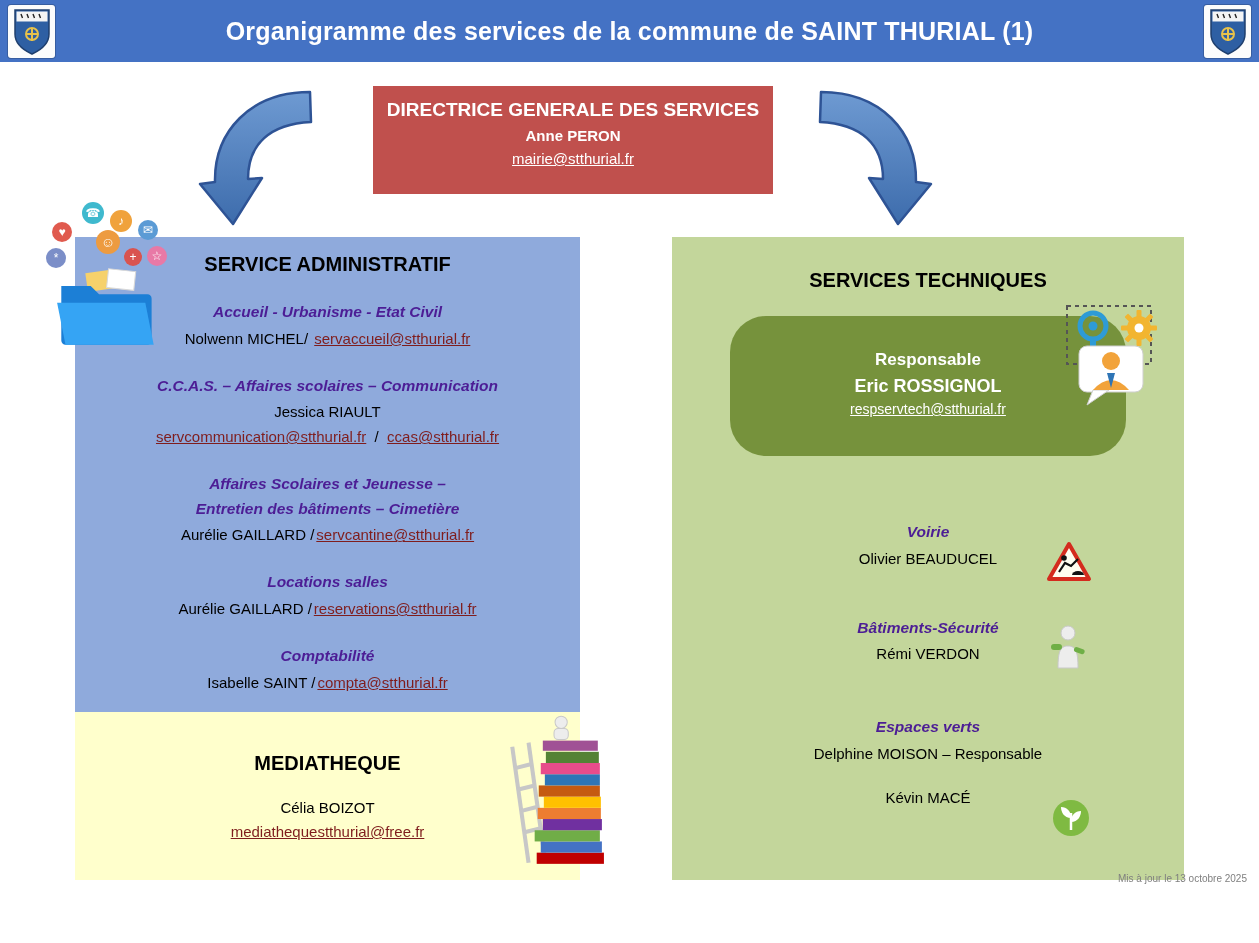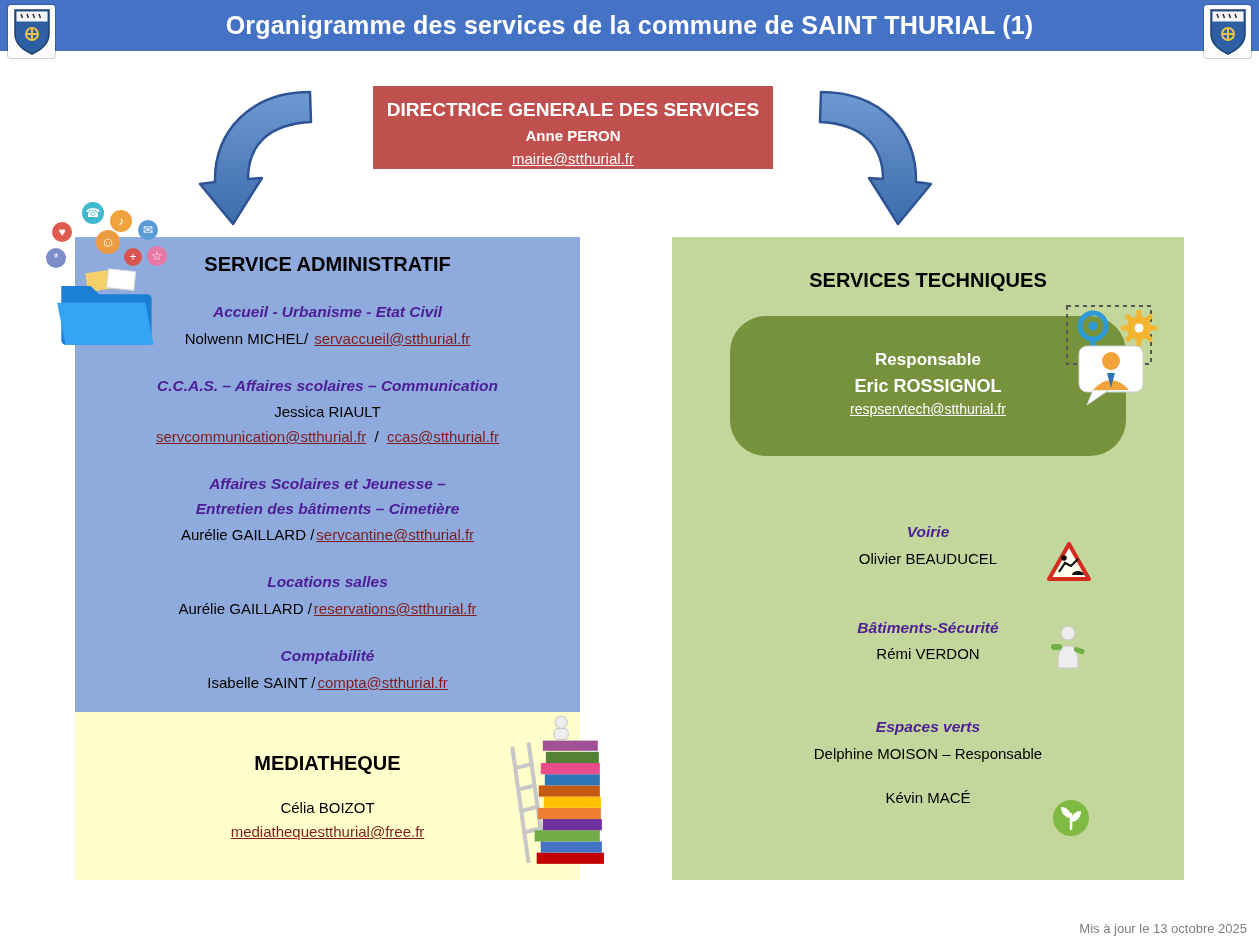--- a/index.html
+++ b/index.html
@@ -2,29 +2,29 @@
 <html><head>
 <meta charset="utf-8">
 <title>Organigramme</title>
 <style>
   *{margin:0;padding:0;box-sizing:border-box}
   html,body{background:#fff}
   #canvas{position:relative;width:1259px;height:943px;background:#ffffff;
           font-family:"Liberation Sans",sans-serif;overflow:hidden}
 
   
-  .header{position:absolute;left:0;top:0;width:1259px;height:51px;background:#4472C4;
+  .header{position:absolute;left:0;top:0;width:1259px;height:62px;background:#4472C4;
           display:flex;align-items:center;justify-content:center;z-index:4}
   .header-title{color:#fff;font-size:25px;font-weight:bold;letter-spacing:.2px}
   .crest{position:absolute;top:5px;width:47px;height:53px;background:#fcfcfc;border-radius:3px;
          display:flex;align-items:center;justify-content:center;box-shadow:0 0 0 1px rgba(0,0,0,.18);z-index:5}
   .crest.left{left:8px}.crest.right{left:1204px}
 
   
-  .director-box{position:absolute;left:373px;top:86px;width:400px;height:83px;background:#C0504D;
+  .director-box{position:absolute;left:373px;top:86px;width:400px;height:108px;background:#C0504D;
                 color:#fff;text-align:center;padding-top:13px;z-index:2}
   .director-title{font-size:19px;font-weight:bold}
   .director-name{font-size:15px;font-weight:bold;margin-top:6px}
   .director-box a{margin-top:6px;display:inline-block}
 
   
   .arrow{position:absolute;z-index:1}
   .arrow.left{left:198px;top:88px}
   .arrow.right{left:815px;top:88px}
 
@@ -59,21 +59,21 @@
   .team.batiments{margin-top:46px}
   .team.espaces{margin-top:50px}
   .person.second{margin-top:22px}
 
   
   .float-icon{position:absolute;z-index:3}
   .badge{position:absolute;border-radius:50%;display:flex;align-items:center;justify-content:center;
          color:#fff;z-index:3;font-size:12px;line-height:1}
 
   
-  .footer-note{position:absolute;right:12px;top:921px;font-size:13px;color:#7F7F7F;z-index:2}
+  .footer-note{position:absolute;right:12px;top:873px;font-size:10px;color:#7F7F7F;z-index:2}
 </style>
 </head>
 <body>
 
 <div id="canvas">
 
   <div class="header">
     <div class="header-title">Organigramme des services de la commune de SAINT THURIAL (1)</div>
   </div>
   <div class="crest left">

